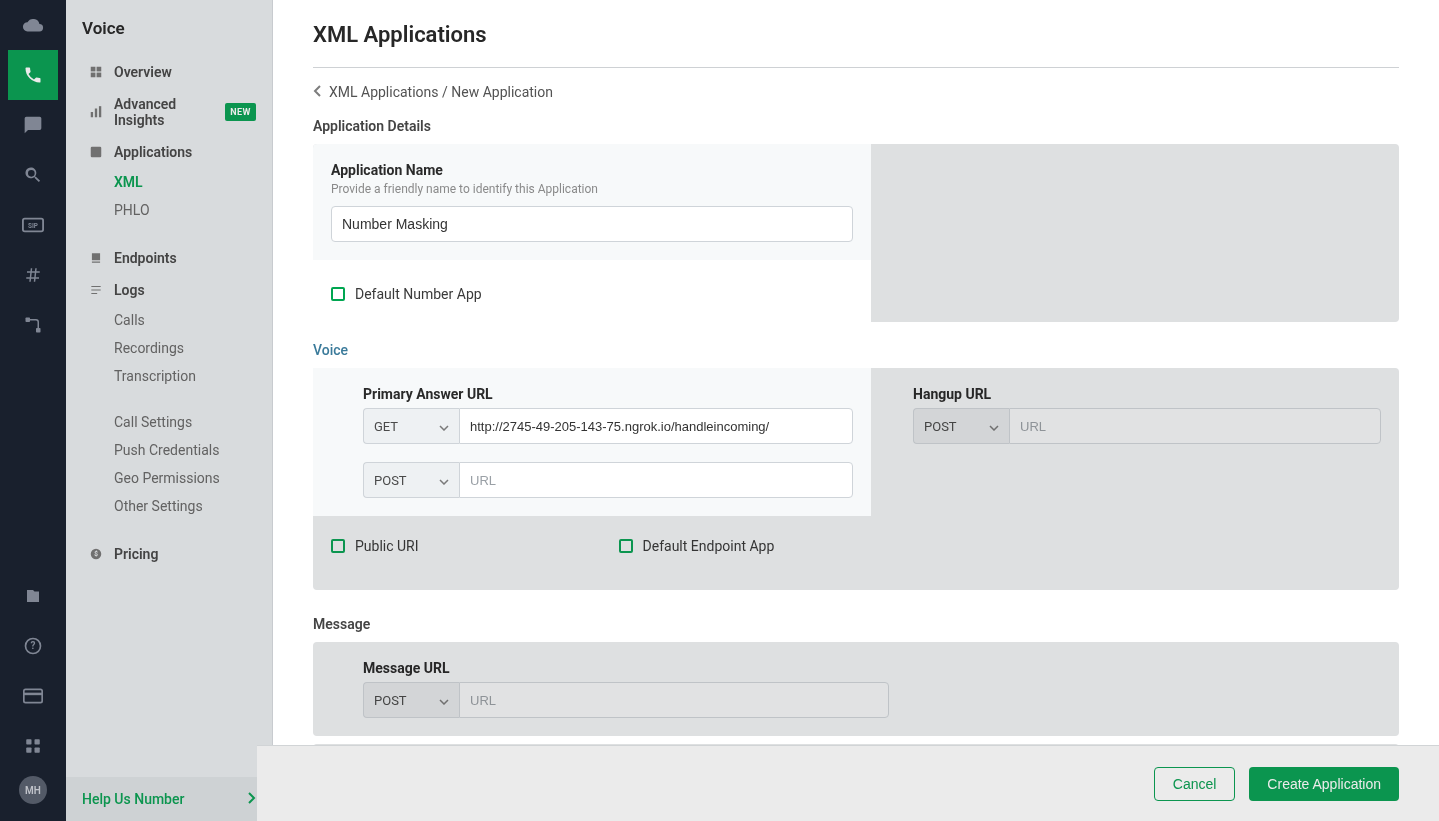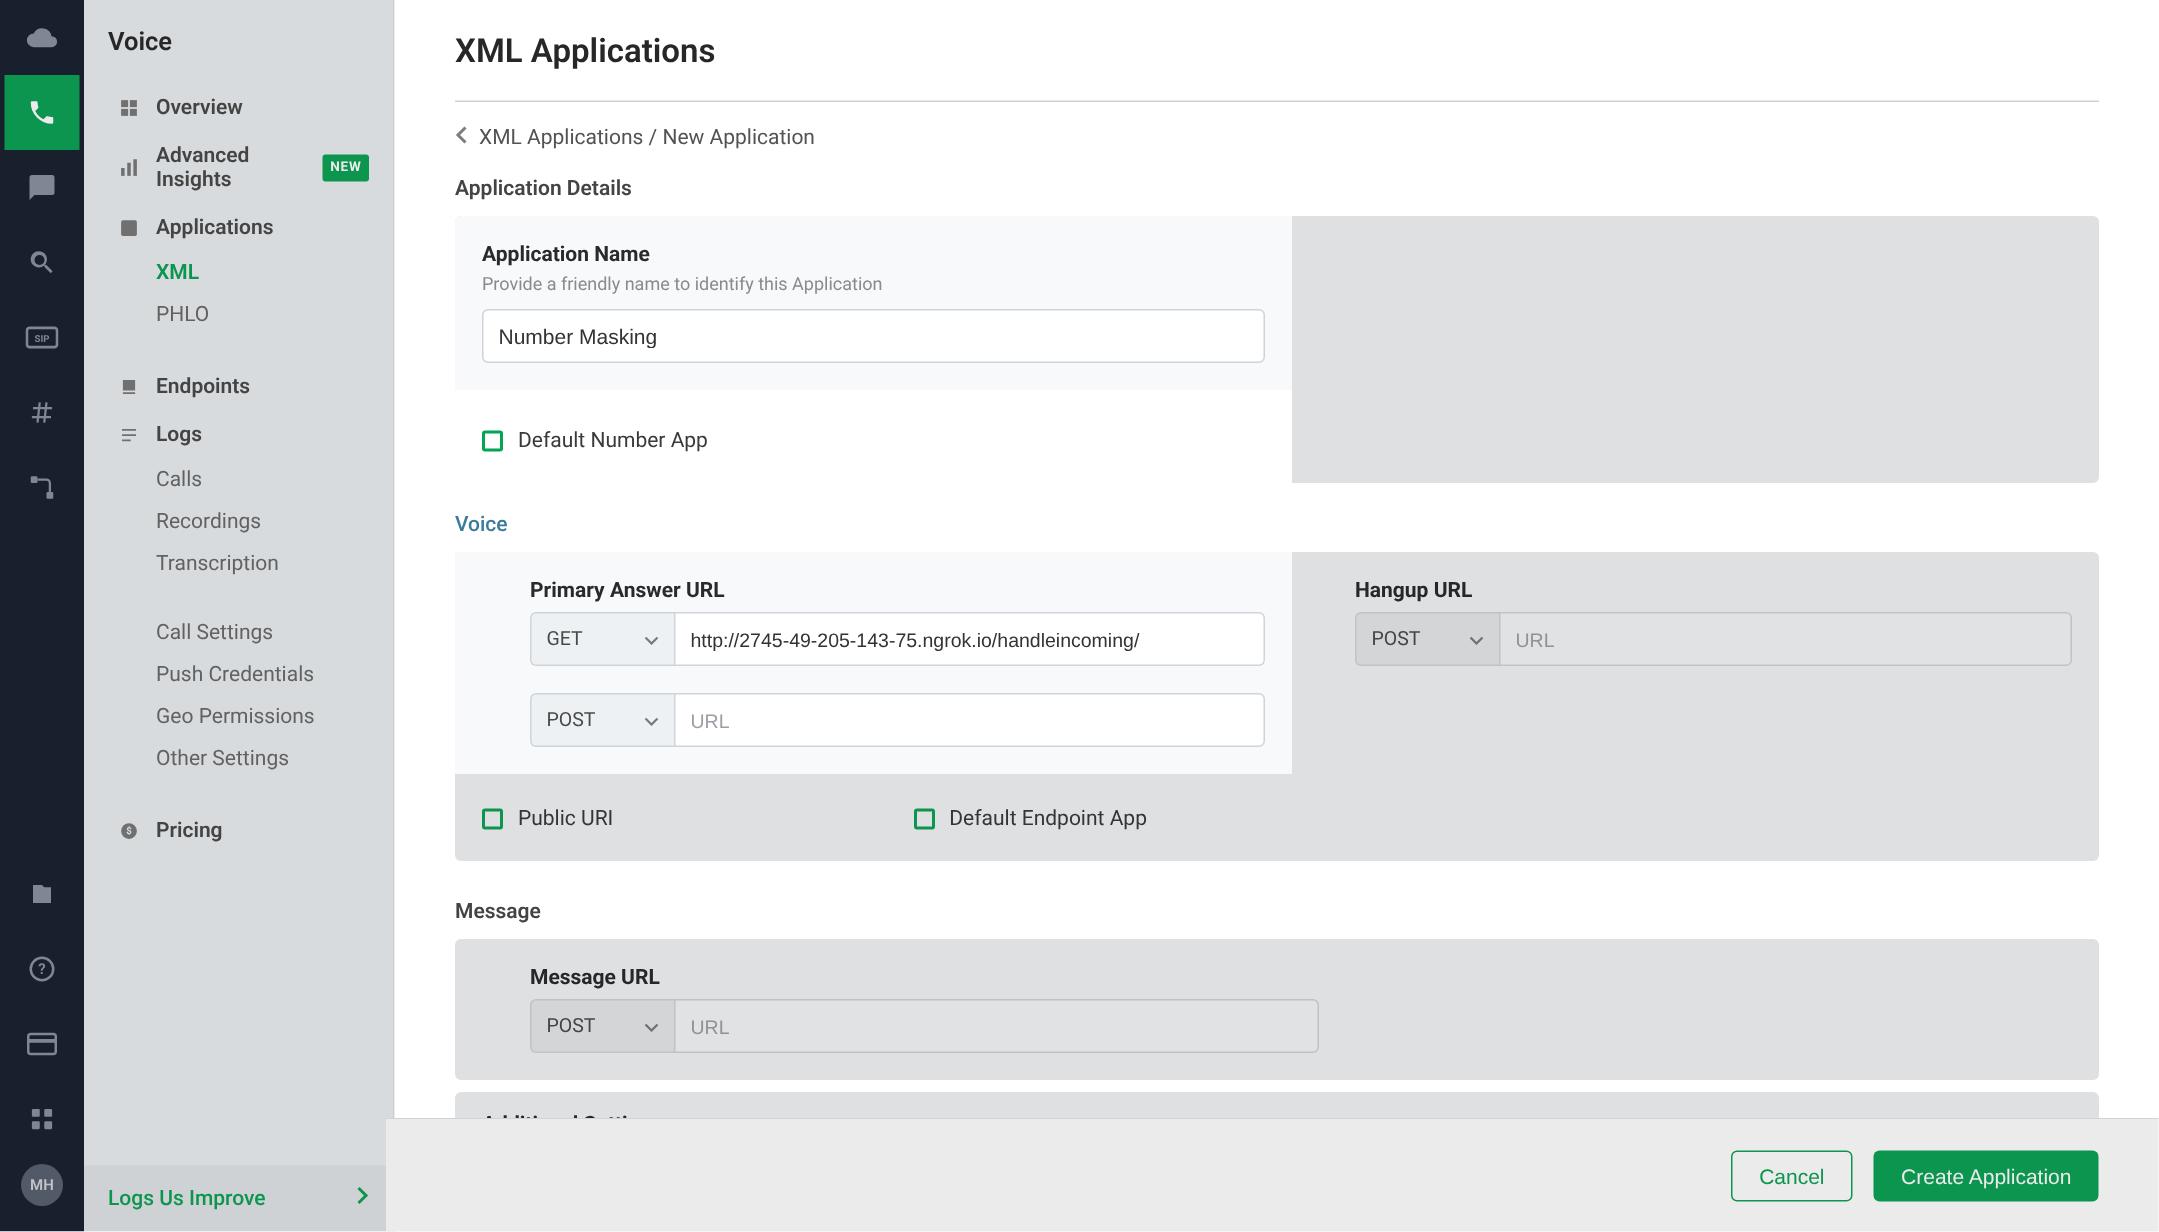--- a/index.html
+++ b/index.html
@@ -17,21 +17,21 @@
       overflow: hidden;
       position: relative;
     }
     .app-container {
       display: flex;
       width: 100%;
       height: 100%;
     }
     
     .icon-rail {
-      width: 56px;
+      width: 66px;
       background: #1a2332;
       display: flex;
       flex-direction: column;
       align-items: center;
       padding-top: 0;
       flex-shrink: 0;
     }
     .rail-item {
       width: 50px;
       height: 50px;
@@ -473,21 +473,21 @@
       <span class="sb-icon">
         <svg width="14" height="14" viewBox="0 0 24 24">
             <circle cx="12" cy="12" r="9"></circle>
             <text x="12" y="16" text-anchor="middle" font-size="11" fill="#ebeef0" font-weight="700">$</text>
           </svg>
       </span>
       <span>Pricing</span>
     </div>
 
     <div class="help-improve">
-      <span>Logs Us Improve</span>
+      <span>Help Us Number</span>
       <span>
         <svg width="8" height="12" viewBox="0 0 8 12">
             <path d="M1 1l5 5-5 5" stroke="#00a651" stroke-width="2" fill="none"></path>
           </svg>
       </span>
     </div>
   </div>
 
   <div class="main">
     <div class="main-scroll">
@@ -583,21 +583,21 @@
                           <path d="M1 1l4 4 4-4" stroke="#7a7a7a" stroke-width="1.5" fill="none"></path>
                         </svg>
                     </span>
                   </div>
                   <input class="url-input" style="background: rgb(245, 246, 247);" placeholder="URL">
                 </div>
               </div>
             </div>
           </div>
 
-          <div class="dim" style="padding:14px 18px 16px 18px;">
+          <div class="dim" style="padding:14px 18px 32px 18px;">
             <div class="checkbox-grid">
               <div class="checkbox-row">
                 <div class="checkbox"></div>
                 <span class="checkbox-label">Public URI</span>
               </div>
               <div class="checkbox-row">
                 <div class="checkbox"></div>
                 <span class="checkbox-label">Default Endpoint App</span>
               </div>
             </div>

